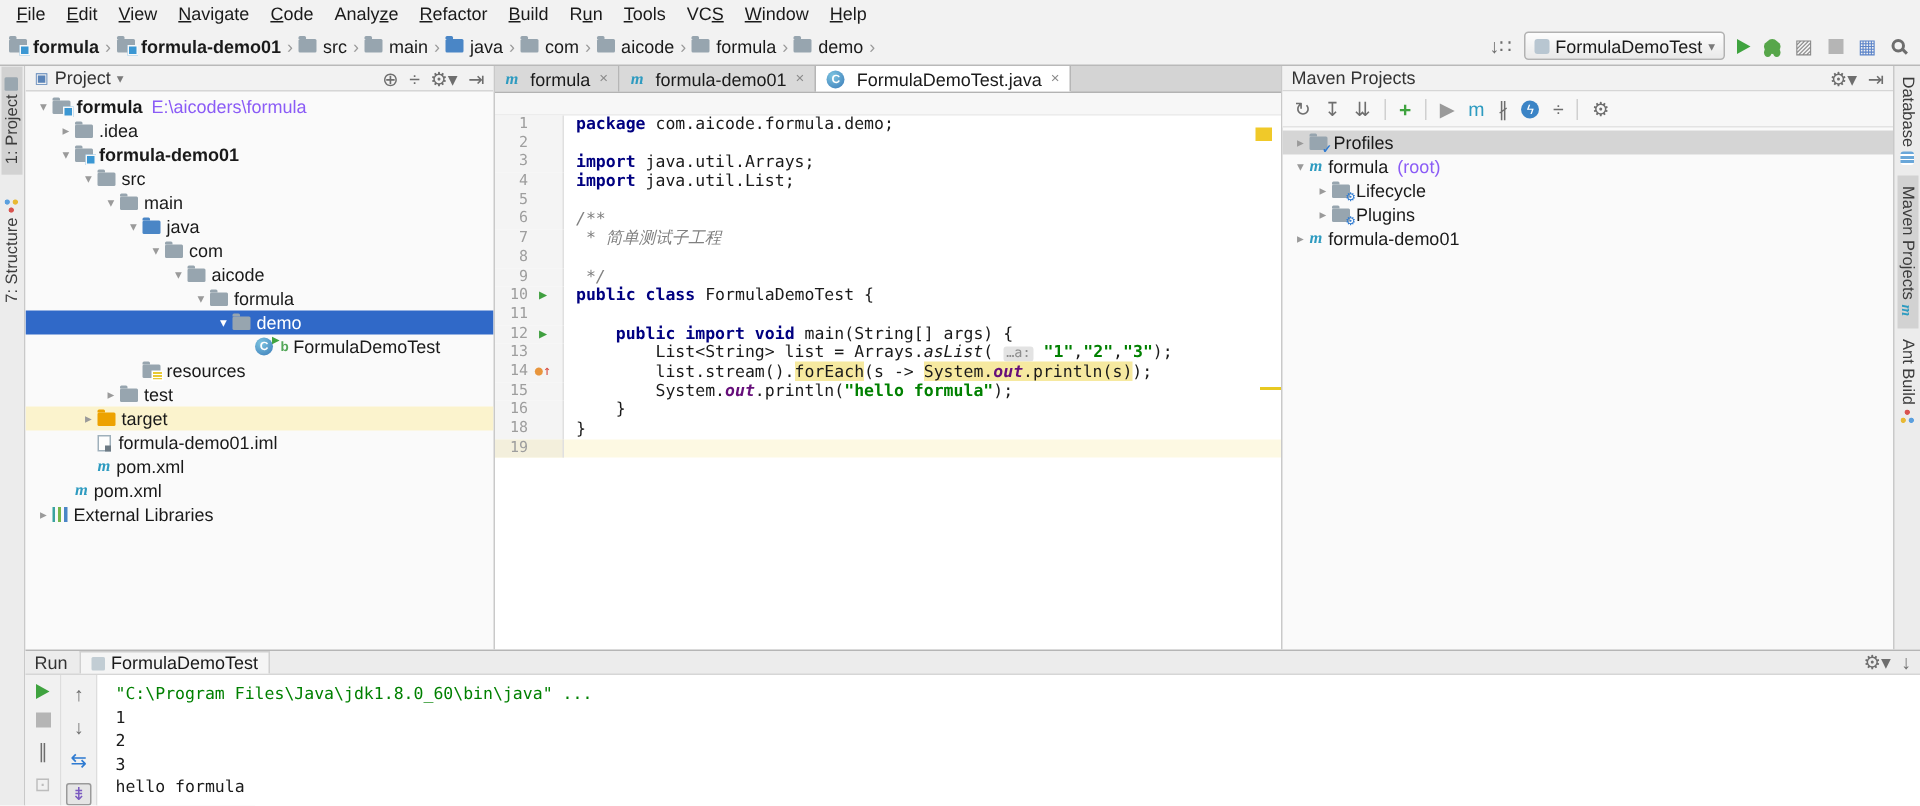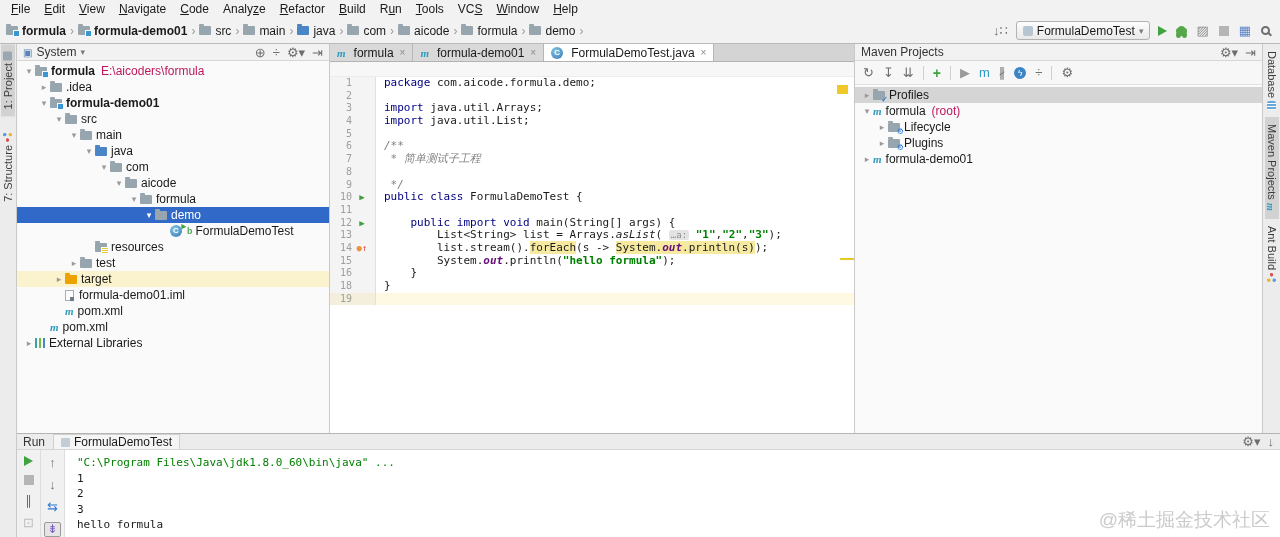--- a/index.html
+++ b/index.html
@@ -67,41 +67,41 @@
   .head-ics { display:flex; gap:7px; align-items:center; }
   .head-ics span { color:#6e6e6e; font-size:11px; cursor:pointer; }
   .tree { padding-top:2px; }
   .trow { height:16px; display:flex; align-items:center; white-space:nowrap; cursor:pointer; }
   .trow .arr { width:12px; font-size:9px; color:#9a9a9a; text-align:center; flex:none; }
   .trow.sel { background:#3069c8; color:#fff; }
   .trow.sel .arr { color:#fff; }
   .trow.hlrow { background:#fbf3cd; }
   .trow.selgray { background:#d5d5d5; }
   .trow .lbl.b { font-weight:bold; }
-  .trow .extra { color:#be185d; margin-left:6px; }
+  .trow .extra { color:#8b5cf6; margin-left:6px; }
 
   
   .editor { position:absolute; left:330px; top:44px; width:524px; height:389px; background:#fff; }
   .etabs { height:18px; background:#d4d4d4; border-bottom:1px solid #b3b3b3; display:flex; align-items:stretch; }
   .etab { display:flex; align-items:center; gap:4px; padding:0 7px; border-right:1px solid #b6b6b6; background:#d9d9d9; cursor:pointer; font-size:12px; }
   .etab.active { background:#fff; }
   .etab .x { color:#8a8a8a; font-size:10px; margin-left:2px; }
   .epad { height:15px; background:#f7f7f7; border-bottom:1px solid #ececec; }
   .code { position:relative; font-family:"DejaVu Sans Mono", monospace; font-size:11px; line-height:12.7px; }
   .cl { height:12.7px; display:flex; white-space:pre; }
   .cl.caret-line { background:#fdf9e3; }
   .gut { width:46px; flex:none; background:#f4f4f4; border-right:1px solid #e0e0e0; display:flex; align-items:center; }
   .cl.caret-line .gut { background:#f3efdc; }
   .ln { width:22px; text-align:right; color:#9e9e9e; font-size:10px; flex:none; }
   .gic { width:20px; text-align:center; font-size:9px; flex:none; }
   .grun { color:#3f9f3f; }
   .gmark { color:#d64a3f; }
   .gmark .dot { color:#e8953c; }
   .ctext { padding-left:8px; }
-  .tok-k { color:#000080; font-weight:normal; }
+  .tok-k { color:#000080; font-weight:bold; }
   .tok-s { color:#008000; font-weight:bold; }
   .tok-c { color:#808080; font-style:italic; }
   .tok-o { color:#660e7a; font-style:italic; font-weight:bold; }
   .tok-i { font-style:italic; }
   .tok-h { background:#f6e9a0; }
   .tok-hb { background:#f6e9a0; color:#660e7a; font-style:italic; font-weight:bold; }
   .tok-n { background:#e3e3e3; color:#8c8c8c; border-radius:2px; padding:0 2px; font-size:9px; }
   .insp-sq { position:absolute; right:6px; top:41px; width:11px; height:9px; background:#f0c929; }
   .stripe-mark { position:absolute; right:0; top:214px; width:14px; height:2px; background:#e8c920; }
 
@@ -222,21 +222,21 @@
       <span class="vtab" style="margin-top: 10px;">
         <span>7: Structure</span>
         <span class="sicon ic-structure-tab"></span>
       </span>
     </div>
 
   <div class="project">
     <div class="pane-head">
       <span class="ttl">
         <span style="color:#5b84b8;font-size:10px;">▣</span>
-        <span>System</span>
+        <span>Project</span>
         <span class="caret-dn">▾</span>
       </span>
       <span class="head-ics" id="proj-head-ics">
           <span class="g" style="font-size: 13px; cursor: pointer; color: rgb(110, 110, 110);">⊕</span>
           <span class="g" style="font-size: 13px; cursor: pointer; color: rgb(110, 110, 110);">÷</span>
           <span class="g" style="font-size: 13px; cursor: pointer; color: rgb(110, 110, 110);">⚙▾</span>
           <span class="g" style="font-size: 13px; cursor: pointer; color: rgb(110, 110, 110);">⇥</span>
         </span>
     </div>
     <div class="tree" id="proj-tree">
@@ -471,14 +471,13 @@
       <div class="rcol" id="run-col2">
           <span class="g" style="font-size: 13px; cursor: pointer; color: rgb(110, 110, 110);">↑</span>
           <span class="g" style="font-size: 13px; cursor: pointer; color: rgb(110, 110, 110);">↓</span>
           <span class="g" style="color: rgb(47, 123, 209); font-size: 13px; cursor: pointer;">⇆</span>
           <span class="boxed" style="color: rgb(122, 90, 192);">⇟</span>
         </div>
       <div class="console" id="console"><div class="con-line green">"C:\Program Files\Java\jdk1.8.0_60\bin\java" ...</div><div class="con-line">1</div><div class="con-line">2</div><div class="con-line">3</div><div class="con-line">hello formula</div></div>
     </div>
   </div>
 
-  <div class="watermark">@稀土掘金技术社区</div>
 </div>
 
 </body></html>

